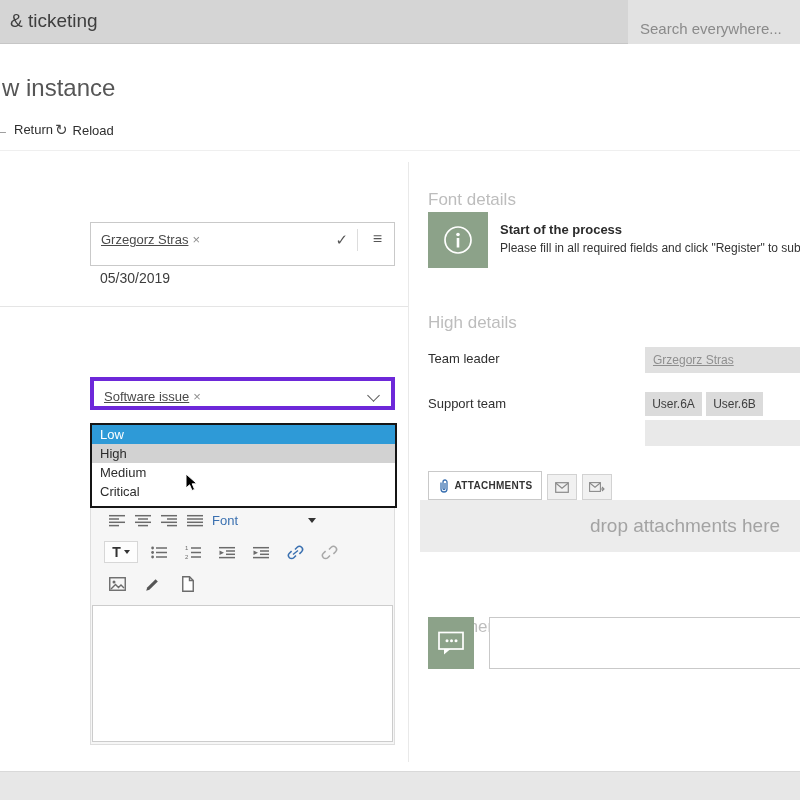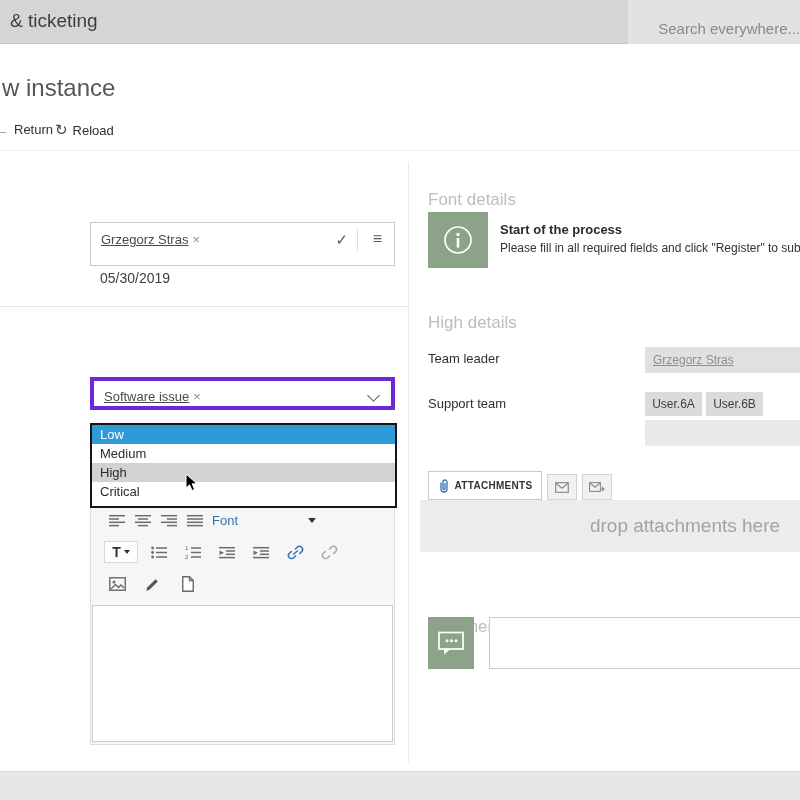--- a/index.html
+++ b/index.html
@@ -3,21 +3,21 @@
 <meta charset="utf-8">
 <style>
   html,body{margin:0;padding:0;background:#fff;}
   #root{position:relative;width:800px;height:800px;overflow:hidden;background:#fff;
         font-family:"Liberation Sans",sans-serif;-webkit-font-smoothing:antialiased;}
 
   
   .topbar{position:absolute;left:0;top:0;width:800px;height:44px;background:#d5d5d5;border-bottom:1px solid #c6c6c6;box-sizing:border-box;}
   .app-title{position:absolute;left:10px;top:10px;font-size:19px;color:#3e3e3e;}
   .searchbox{position:absolute;right:0;top:0;width:172px;height:44px;background:#e2e2e2;}
-  .searchbox input{width:100%;height:100%;border:0;background:transparent;padding:12px 0 0 12px;font-size:15px;color:#7f1d1d;font-family:inherit;outline:none;box-sizing:border-box;text-align:right;}
+  .searchbox input{width:100%;height:100%;border:0;background:transparent;padding:12px 0 0 12px;font-size:15px;color:#7f1d1d;font-family:inherit;outline:none;box-sizing:border-box;}
   .searchbox input::placeholder{color:#8a8a8a;}
 
   .page-title{position:absolute;left:2px;top:74px;font-size:24px;color:#565656;}
 
   .tb-btn{position:absolute;top:121px;font-size:13px;color:#2e2e2e;display:flex;align-items:center;gap:5px;cursor:pointer;}
   .tb-return{left:-6px;}
   .tb-reload{left:55px;}
   .tb-icn{font-size:15px;color:#444;}
   .tbdiv{position:absolute;left:0;top:150px;width:800px;height:1px;background:#efefef;}
   .vdiv{position:absolute;left:408px;top:162px;width:1px;height:600px;background:#e9e9e9;}
@@ -273,22 +273,22 @@
           <path d="M2.75,0.75 H9.5 L13.25,4.5 V15.25 H2.75 Z" fill="#fff" stroke="#6b6b6b" stroke-width="1.4"></path>
           <path d="M9.5,0.75 V4.5 H13.25" fill="none" stroke="#6b6b6b" stroke-width="1.4"></path>
         </svg>
     </span>
   </div>
 
   <textarea class="ed-text" style=""></textarea>
 
   <div class="dropdown">
     <div class="dd-opt sel">Low</div>
+    <div class="dd-opt hov">High</div>
     <div class="dd-opt">Medium</div>
-    <div class="dd-opt hov">High</div>
     <div class="dd-opt">Critical</div>
   </div>
 
   <svg class="cursor" width="13" height="19" viewBox="0 0 13 19">
       <path d="M1,1 L1,15 L4.6,11.8 L7,17.5 L9.6,16.4 L7.2,10.8 L12,10.8 Z" fill="#000" stroke="#fff" stroke-width="1"></path>
     </svg>
 
   <div class="sec-h h-task">Font details</div>
   <div class="tile tile-info">
     <svg width="32" height="32" viewBox="0 0 32 32">

